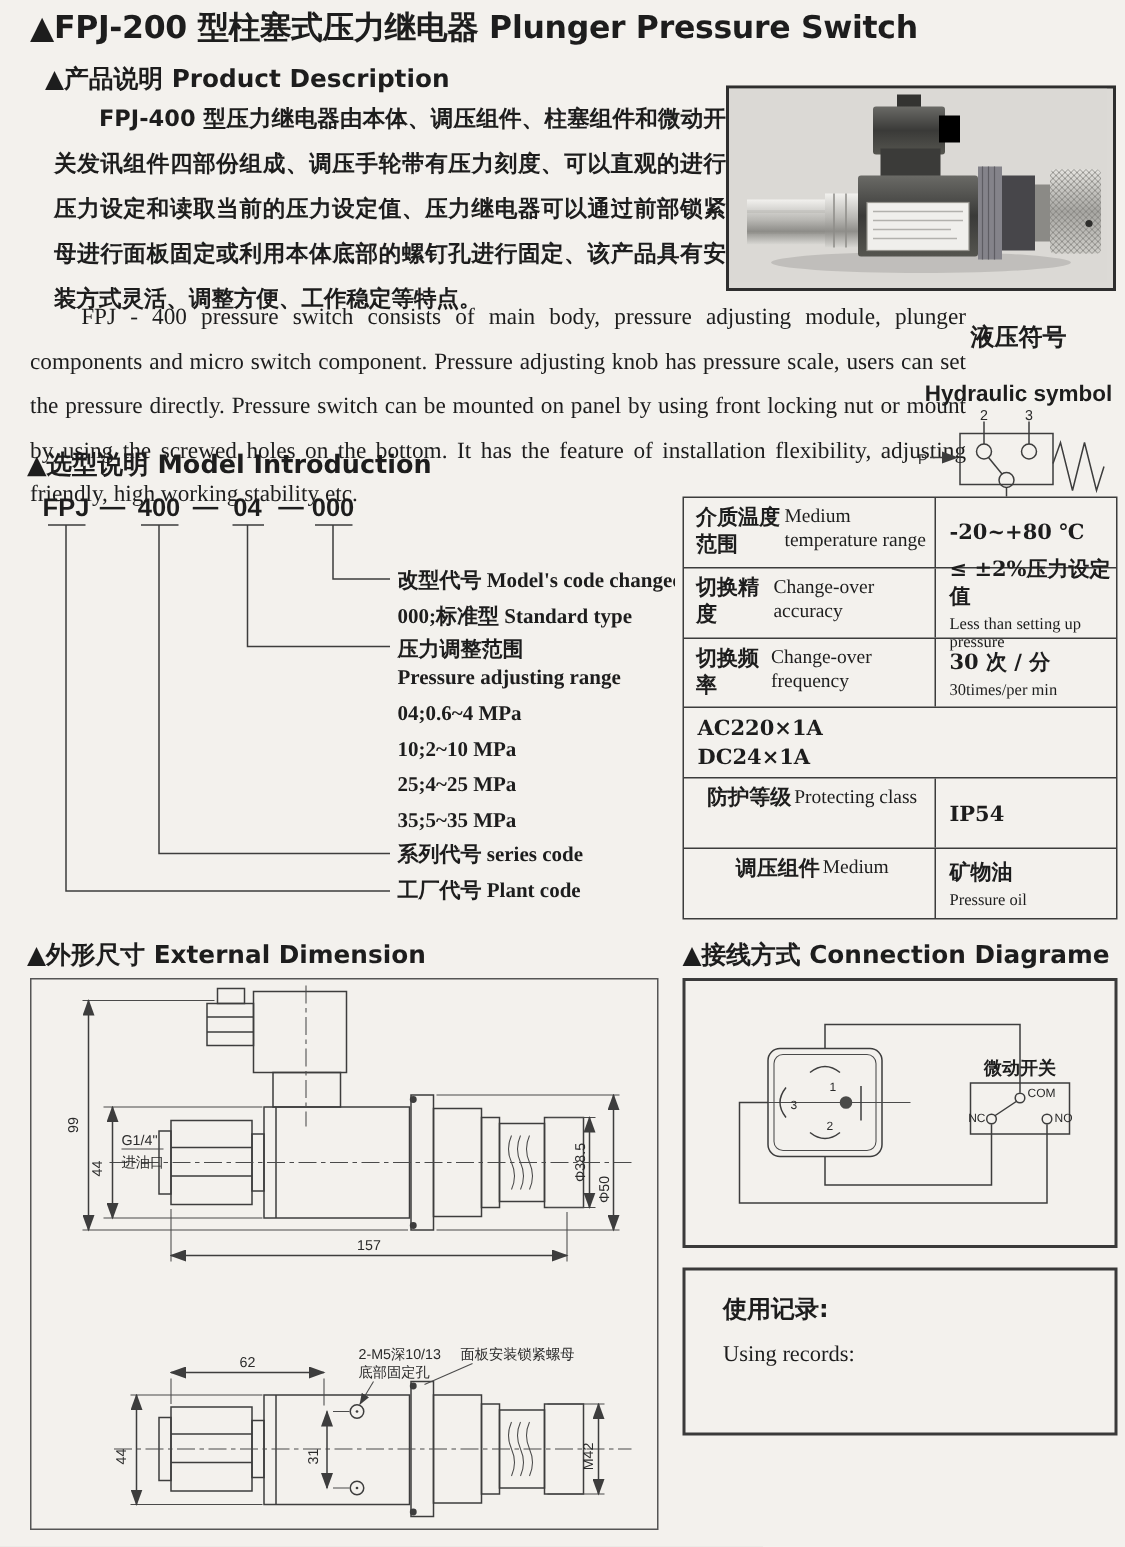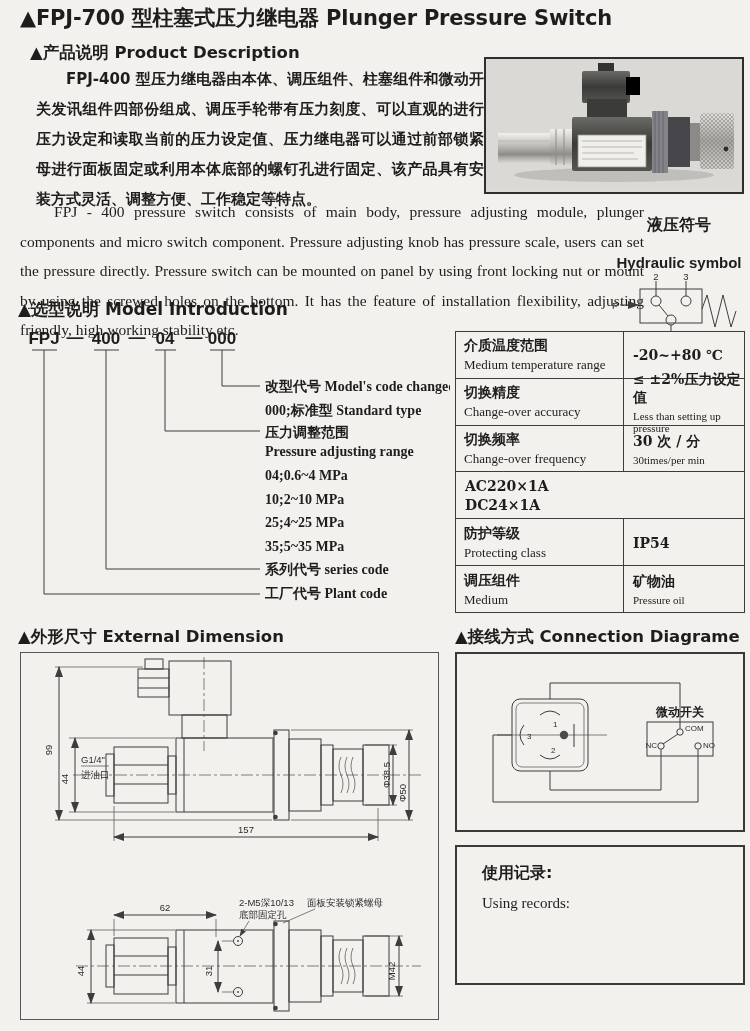--- a/index.html
+++ b/index.html
@@ -21,49 +21,49 @@
              background:#dcdad6;}
   .hyd{position:absolute;left:610px;top:197px;width:138px;text-align:center;}
   .hyd-cn{font-size:16px;font-weight:bold;margin:18px;font-family:"DejaVu Sans",sans-serif;}
   .hyd-en{font-size:15px;font-weight:600;margin:2px 0 2px;}
   .model-svg{position:absolute;left:10px;top:326px;}
   .param-table{position:absolute;left:455px;top:331px;width:290px;height:282px;
                border:1.5px solid #3c3c3c;display:flex;flex-direction:column;box-sizing:border-box;background:#f3f1ed;}
   .param-row{display:flex;border-top:1.5px solid #3c3c3c;flex:1;min-height:0;}
   .param-row:first-child{border-top:none;}
   .pcell-l{width:168px;border-right:1.5px solid #3c3c3c;padding:4px 4px 3px 8px;display:flex;
-           flex-direction:column;justify-content:center;gap:2px;box-sizing:border-box;}
+           flex-direction:row;justify-content:center;gap:2px;box-sizing:border-box;}
   .pcell-r{flex:1;padding:4px 2px 3px 9px;display:flex;flex-direction:column;justify-content:center;gap:3px;}
   .p-cn{font-size:14px;font-weight:bold;font-family:"DejaVu Sans",sans-serif;}
   .p-en{font-size:13px;font-family:"Liberation Serif",serif;}
   .v-cn{font-size:14px;font-weight:bold;font-family:"DejaVu Serif",serif;}
   .v-en{font-size:11px;font-family:"Liberation Serif",serif;}
   .dim-box{position:absolute;left:20px;top:652px;width:419px;height:368px;border:1.5px solid #555;
            box-sizing:border-box;}
   .conn-box{position:absolute;left:455px;top:652px;width:290px;height:180px;border:2px solid #3a3a3a;
             box-sizing:border-box;}
-  .rec-box{position:absolute;left:455px;top:845px;width:290px;height:140px;border:2px solid #3a3a3a;
+  .rec-box{position:absolute;left:455px;top:845px;width:290px;height:112px;border:2px solid #3a3a3a;
            box-sizing:border-box;}
   .rec-cn{position:absolute;left:25px;top:16px;font-size:16px;font-weight:bold;font-family:"DejaVu Sans",sans-serif;}
   .rec-en{position:absolute;left:25px;top:48px;font-size:15px;font-family:"Liberation Serif",serif;}
   svg{display:block;}
   .ln{stroke:#3d3d3d;stroke-width:1;fill:none;}
   .thin{stroke:#4a4a4a;stroke-width:0.7;fill:none;}
   .cl{stroke:#4a4a4a;stroke-width:0.7;fill:none;stroke-dasharray:12 3 3 3;}
   .dim-t{font-size:9.5px;fill:#2b2b2b;font-family:"Liberation Sans",sans-serif;}
   .mdl-code{font-size:17px;font-weight:bold;fill:#1d1d1d;font-family:"Liberation Sans",sans-serif;}
   .mdl-lbl{font-size:14px;font-weight:600;fill:#1d1d1d;font-family:"Liberation Serif",serif;}
   .conn-t{font-size:8px;fill:#2b2b2b;font-family:"Liberation Sans",sans-serif;}
 </style>
 </head>
 <body>
 
 <div class="page">
 
-  <h1 class="title">▲FPJ-700 型柱塞式压力继电器 Plunger Pressure Switch</h1>
+  <h1 class="title">▲FPJ-200 型柱塞式压力继电器 Plunger Pressure Switch</h1>
 
   <h2 class="h2" id="h-product">▲产品说明  Product Description</h2>
   <p class="cn-para">FPJ-400 型压力继电器由本体、调压组件、柱塞组件和微动开关发讯组件四部份组成、调压手轮带有压力刻度、可以直观的进行压力设定和读取当前的压力设定值、压力继电器可以通过前部锁紧母进行面板固定或利用本体底部的螺钉孔进行固定、该产品具有安装方式灵活、调整方便、工作稳定等特点。</p>
 
   <div class="photo-box">
     <svg width="252" height="129" viewBox="0 0 252 129">
       <defs>
         <linearGradient id="ph-metal" x1="0" y1="0" x2="0" y2="1">
           <stop offset="0" stop-color="#f2f1ee"></stop>
             <stop offset="0.45" stop-color="#b9b8b4"></stop>

